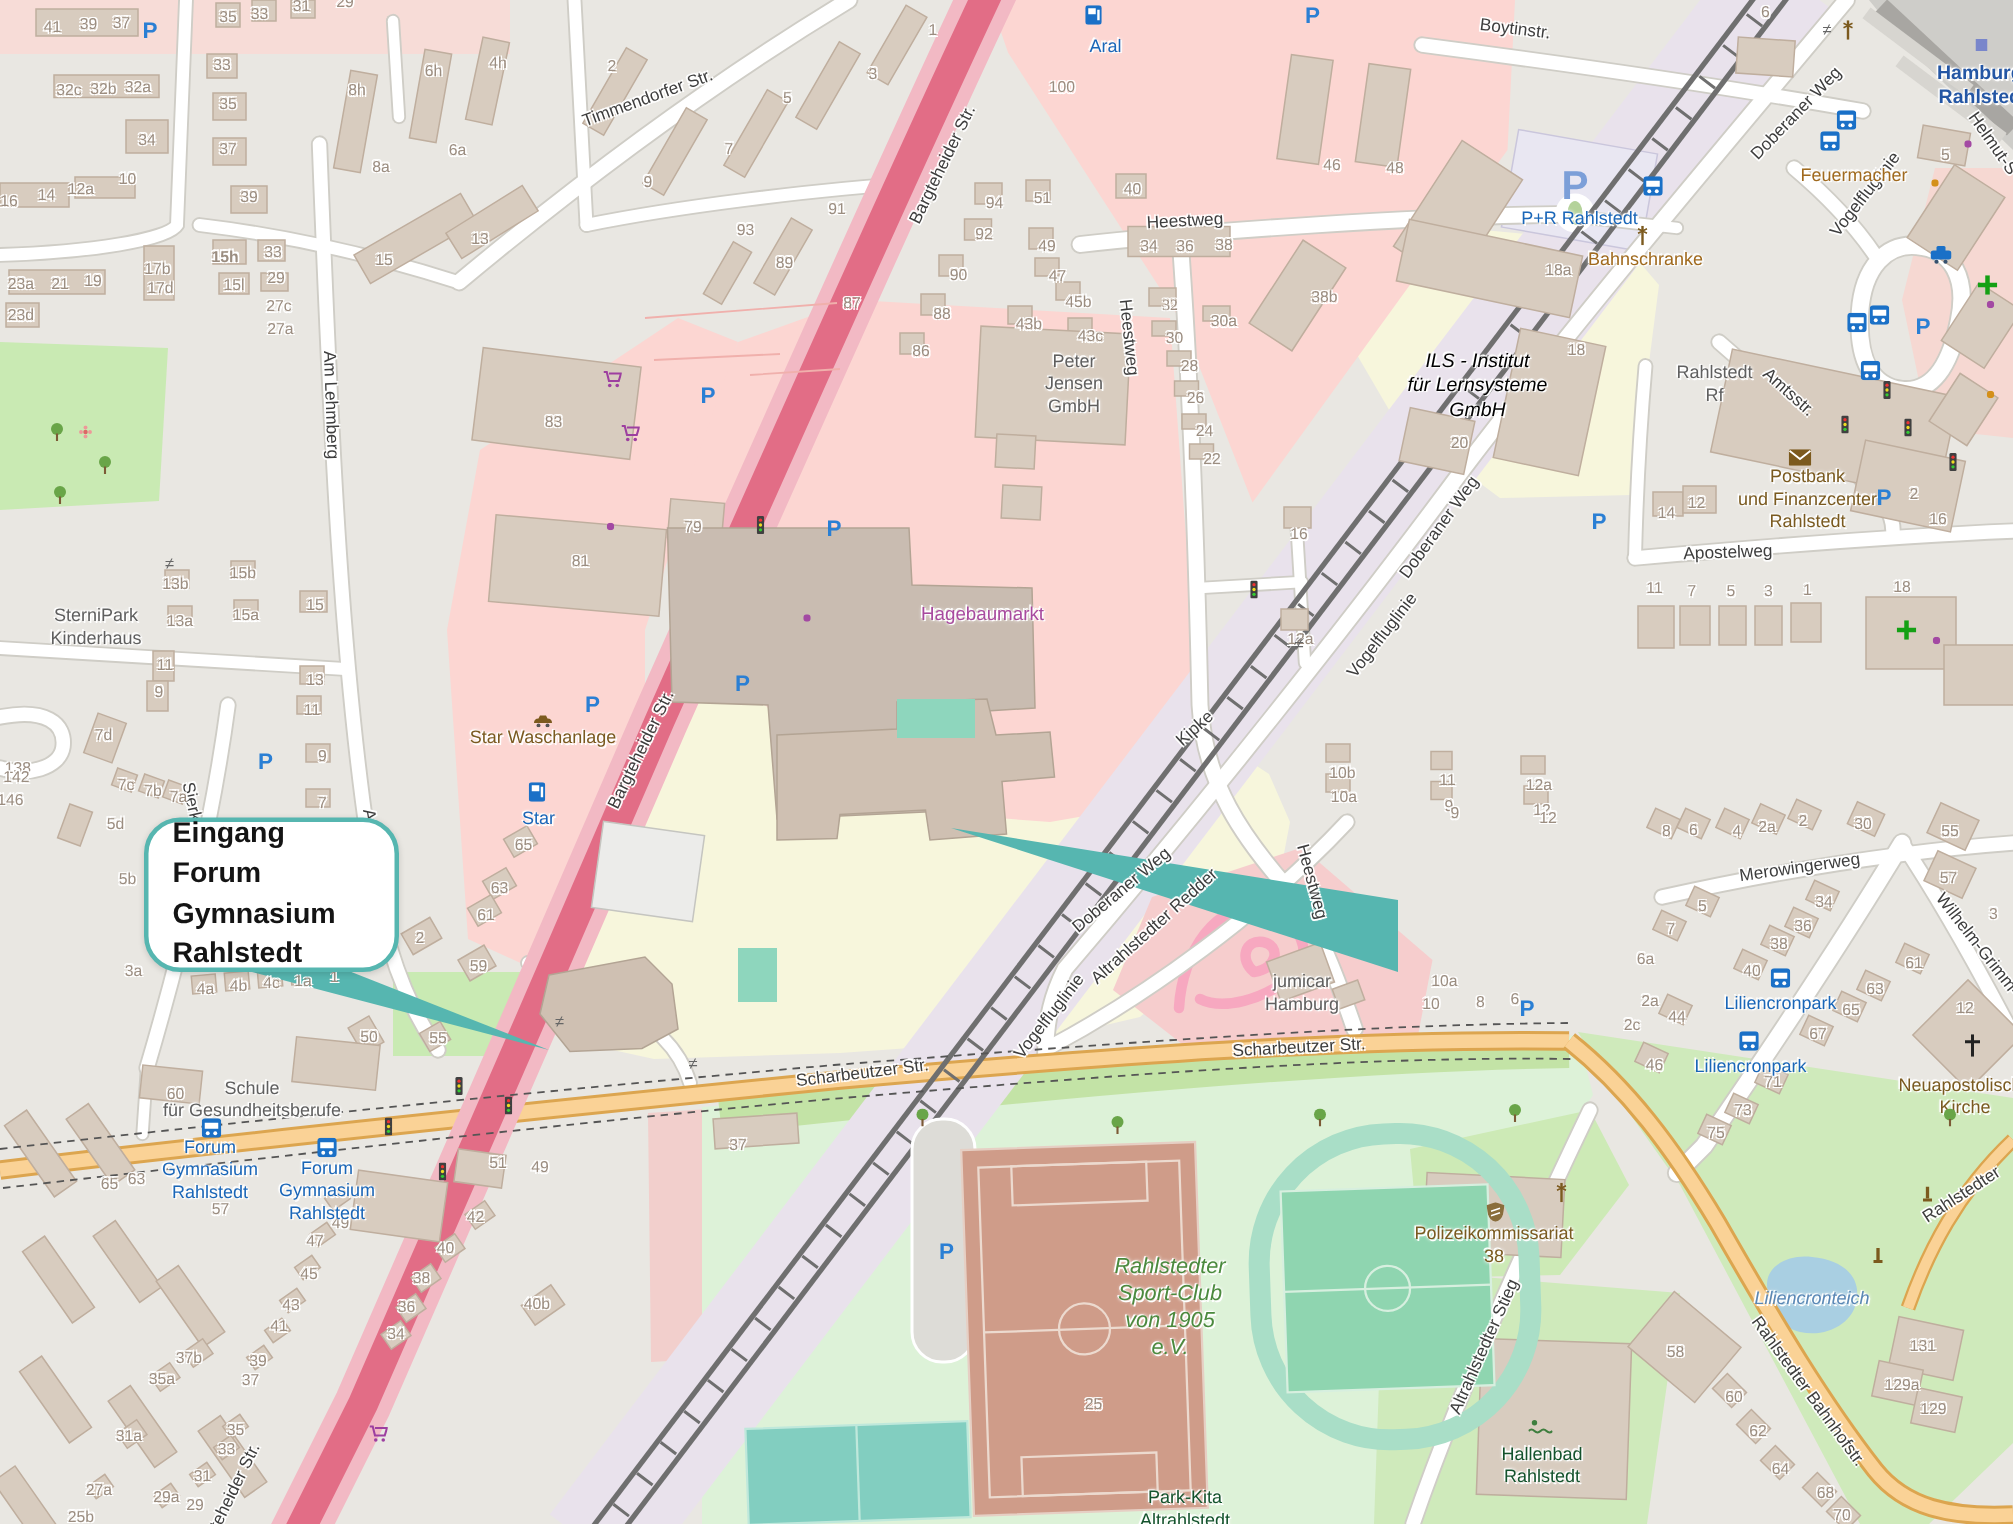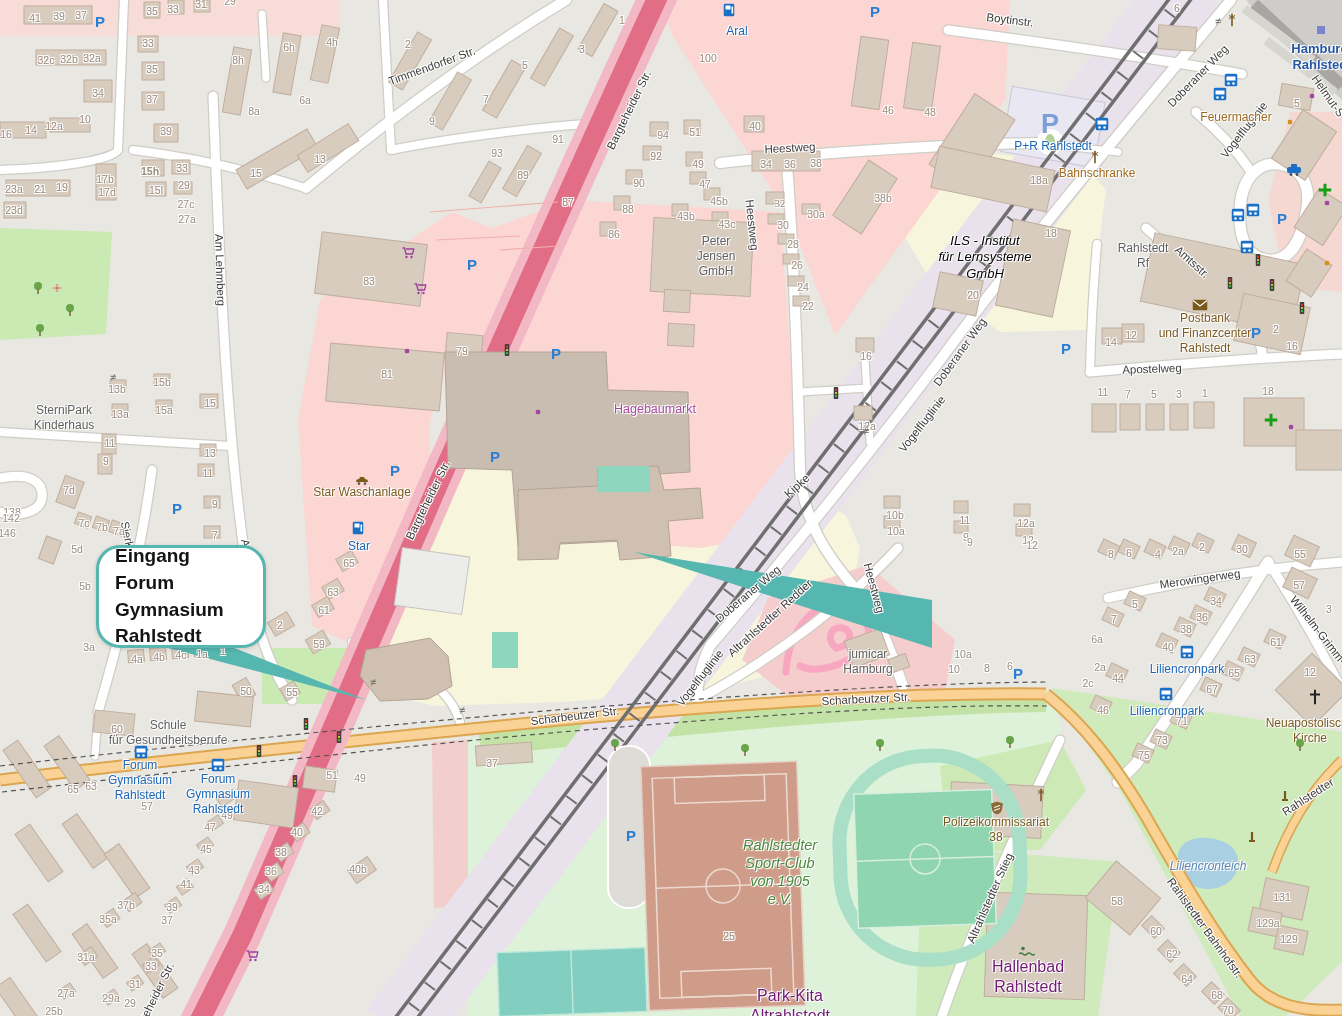--- a/index.html
+++ b/index.html
@@ -8,21 +8,21 @@
   #basemap{position:absolute;left:0;top:0;z-index:0;}
   #labels{position:absolute;left:0;top:0;width:100%;height:100%;z-index:3;pointer-events:none;}
   .lab{position:absolute;transform:translate(-50%,-50%);white-space:pre-line;text-align:center;line-height:1.25;}
   .st{font-size:11.5px;color:#3d3d3d;white-space:nowrap;
       text-shadow:0 0 2px #fff,0 0 2px #fff,1px 1px 0 #fff,-1px -1px 0 #fff,1px -1px 0 #fff,-1px 1px 0 #fff;}
   .hn{font-size:10.5px;color:#9b8d80;white-space:nowrap;
       text-shadow:1px 1px 0 #fff,-1px -1px 0 #fff,1px -1px 0 #fff,-1px 1px 0 #fff;}
   .c-gray{font-size:12px;color:#5f5f5f;}
   .c-brown{font-size:12px;color:#7a5a20;}
   .c-orange{font-size:12px;color:#a06a1e;}
-  .c-green{font-size:16px;color:#701a75;}
+  .c-green{font-size:12px;color:#14532d;}
   .c-green-italic{font-size:14.5px;color:#4b8a3e;font-style:italic;}
   .c-olive{font-size:13px;color:#000000;font-style:italic;}
   .c-purple{font-size:12.5px;color:#a84a9f;}
   .c-transit{font-size:12px;color:#1a66b8;}
   .c-station{font-size:13px;color:#2456a4;font-weight:bold;}
   .c-water{font-size:12px;color:#5a87b5;font-style:italic;}
   .lab.poi{text-shadow:0 0 2px #fff,0 0 3px #fff,1px 1px 0 #fff,-1px -1px 0 #fff;}
   .icon{position:absolute;transform:translate(-50%,-50%);line-height:0;}
   .pglyph{font-size:15px;font-weight:bold;color:#2a7fd4;line-height:1;}
   .pbig{font-size:27px;font-weight:bold;color:#7c9fd8;line-height:1;}

